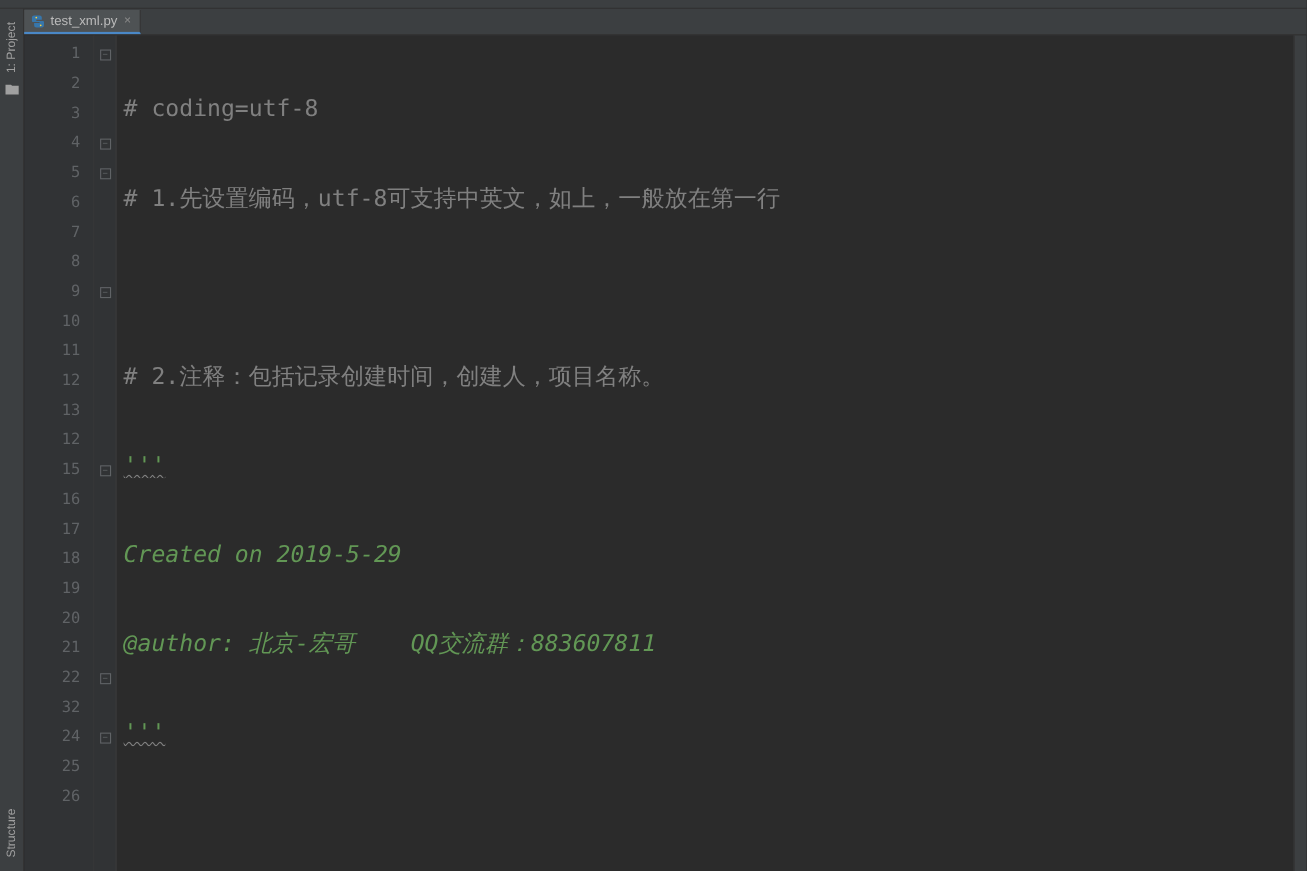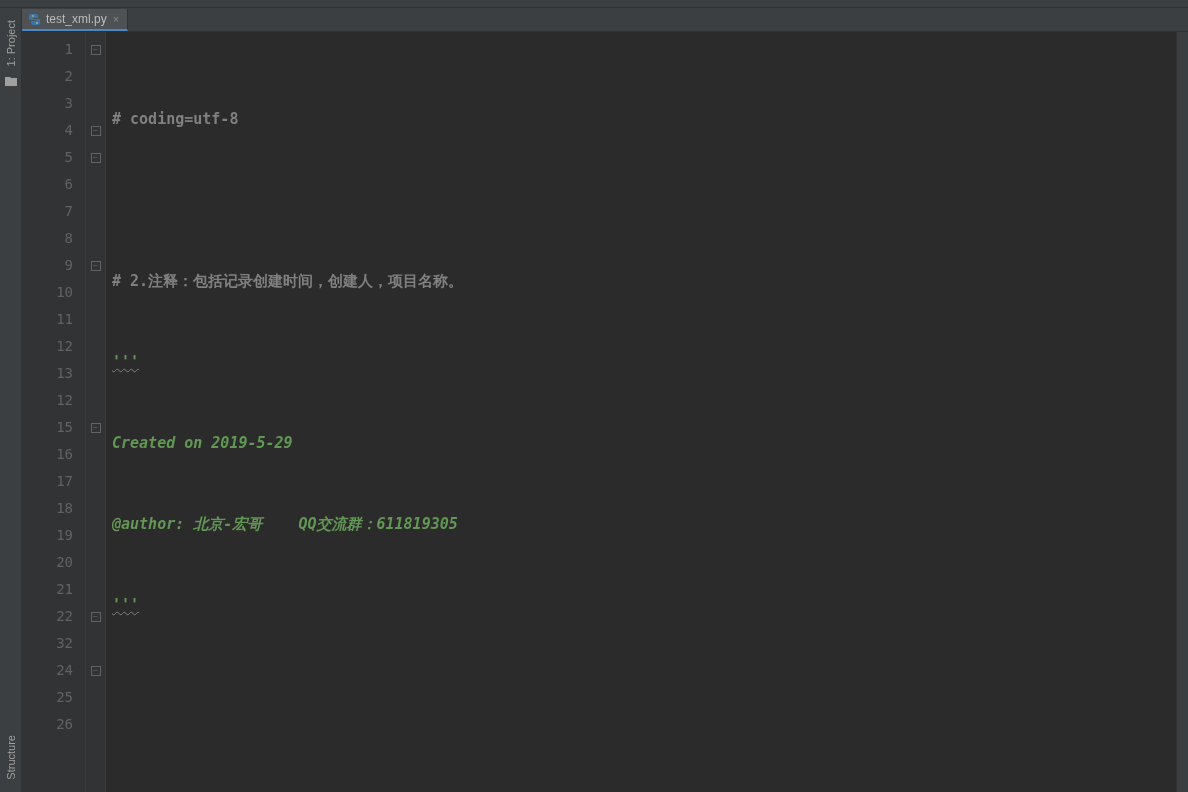--- a/index.html
+++ b/index.html
@@ -133,29 +133,28 @@
       height: 10px;
       border: 1px solid #606366;
       display: flex;
       align-items: center;
       justify-content: center;
       font-size: 8px;
       line-height: 1;
     }
     .code-content {
       flex: 1;
-      padding-top: 20px;
+      padding-top: 0;
       padding-left: 6px;
       line-height: 27px;
-      font-size: 15px;
+      font-size: 21px;
       color: #a9b7c6;
       white-space: pre;
       overflow-x: hidden;
       position: relative;
-      font-weight: bold;
     }
     .code-line {
       height: 27px;
       position: relative;
     }
     .c-comment { color: #808080; }
     .c-docstring { color: #629755; font-style: italic; }
     .c-wavy { text-decoration: underline wavy #808080; text-decoration-thickness: 1px; }
     .right-scrollbar {
       width: 12px;
@@ -269,25 +268,26 @@
         <div class="fold-mark"></div>
         <div class="fold-mark">
             <div class="fold-icon">−</div>
           </div>
         <div class="fold-mark"></div>
         <div class="fold-mark"></div>
       </div>
 
       <div class="code-content">
         <div class="code-line"><span class="c-comment"># coding=utf-8</span></div>
+        <div class="code-line"><span class="c-comment"># 1.先设置编码，utf-8可支持中英文，如上，一般放在第一行</span></div>
         <div class="code-line"></div>
         <div class="code-line"><span class="c-comment"># 2.注释：包括记录创建时间，创建人，项目名称。</span></div>
         <div class="code-line"><span class="c-docstring c-wavy">'''</span></div>
         <div class="code-line"><span class="c-docstring">Created on 2019-5-29</span></div>
-        <div class="code-line"><span class="c-docstring">@author: 北京-宏哥    QQ交流群：611819305</span></div>
+        <div class="code-line"><span class="c-docstring">@author: 北京-宏哥    QQ交流群：883607811</span></div>
         <div class="code-line"><span class="c-docstring c-wavy">'''</span></div>
         
         
         
         
         
         
         
         
         

